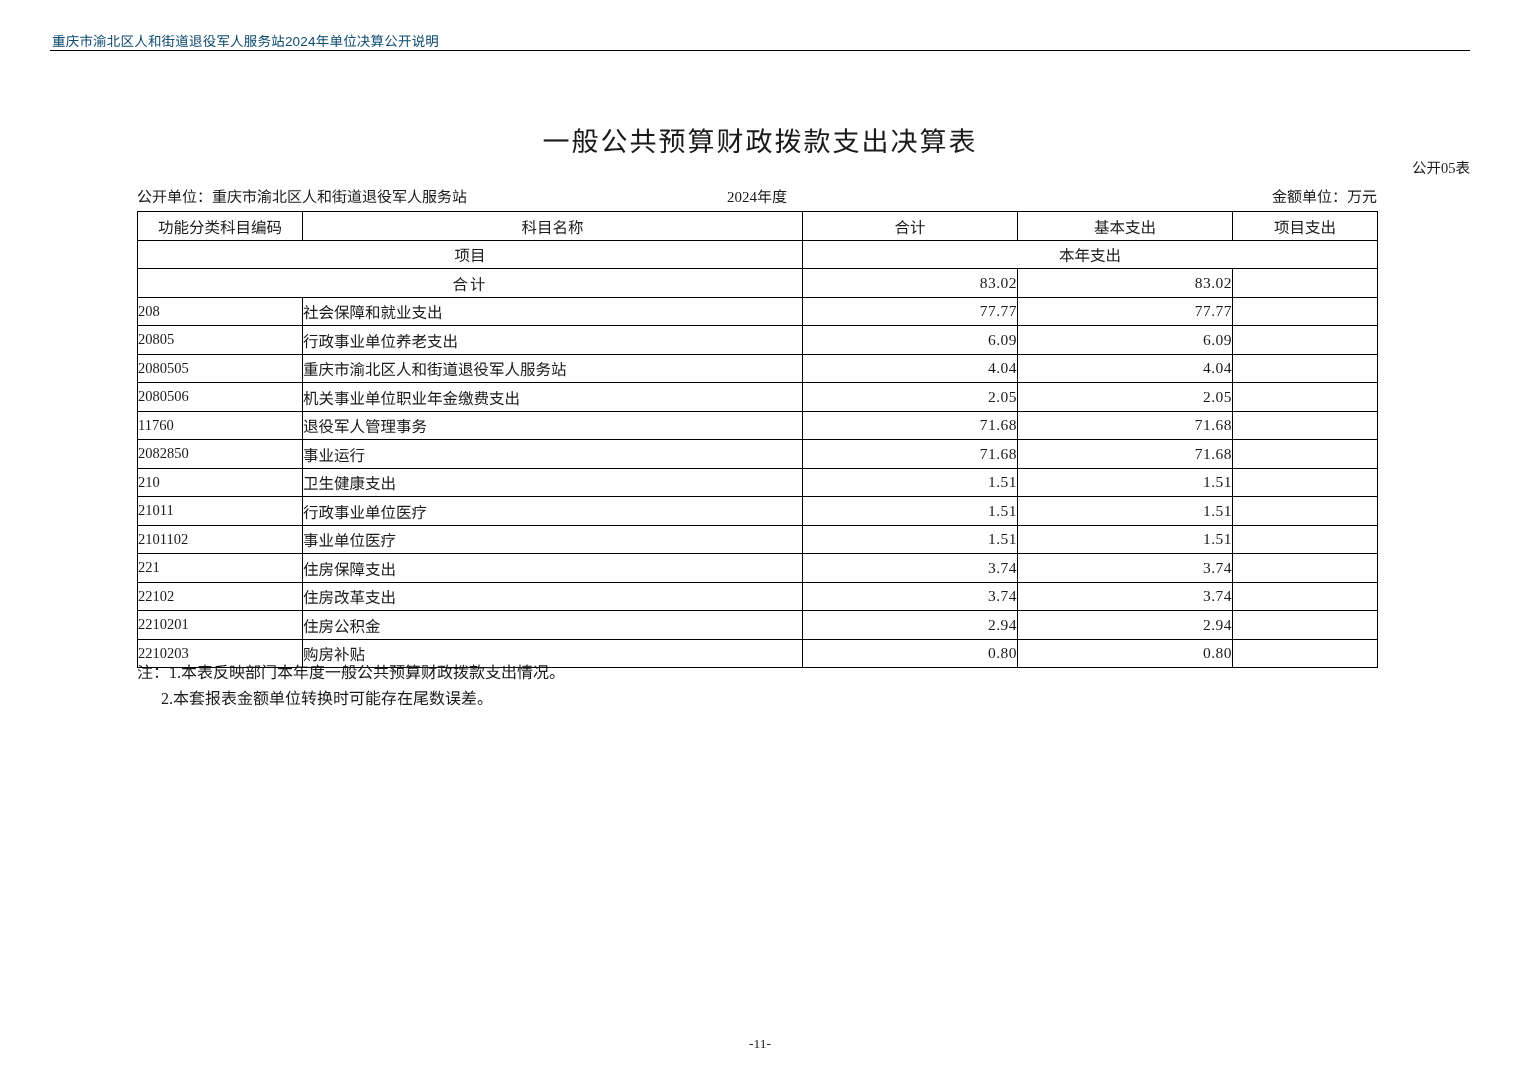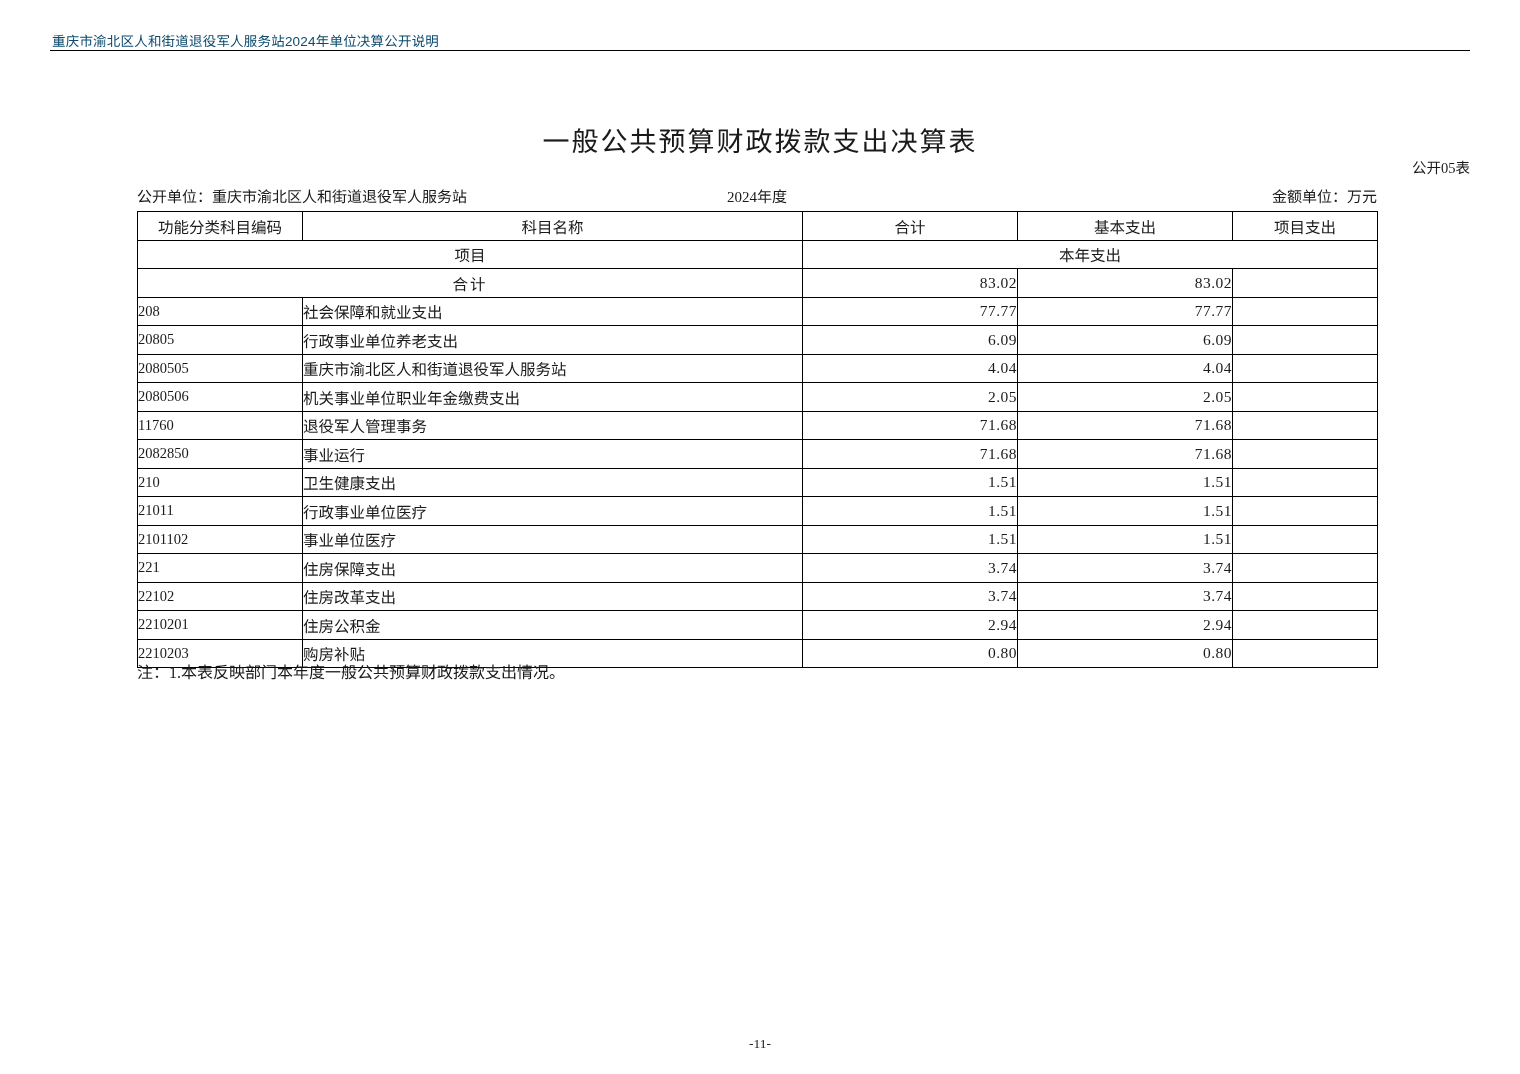--- a/index.html
+++ b/index.html
@@ -297,16 +297,17 @@
         <td class="name-cell">购房补贴</td>
         <td class="num-cell">0.80</td>
         <td class="num-cell">0.80</td>
         <td class="num-cell"></td>
       </tr>
     </tbody>
   </table>
 
   <div class="notes">
     <div>注：1.本表反映部门本年度一般公共预算财政拨款支出情况。</div>
+    <div class="n2">2.本套报表金额单位转换时可能存在尾数误差。</div>
   </div>
 
   <div class="page-num">-11-</div>
 </div>
 
 </body></html>

